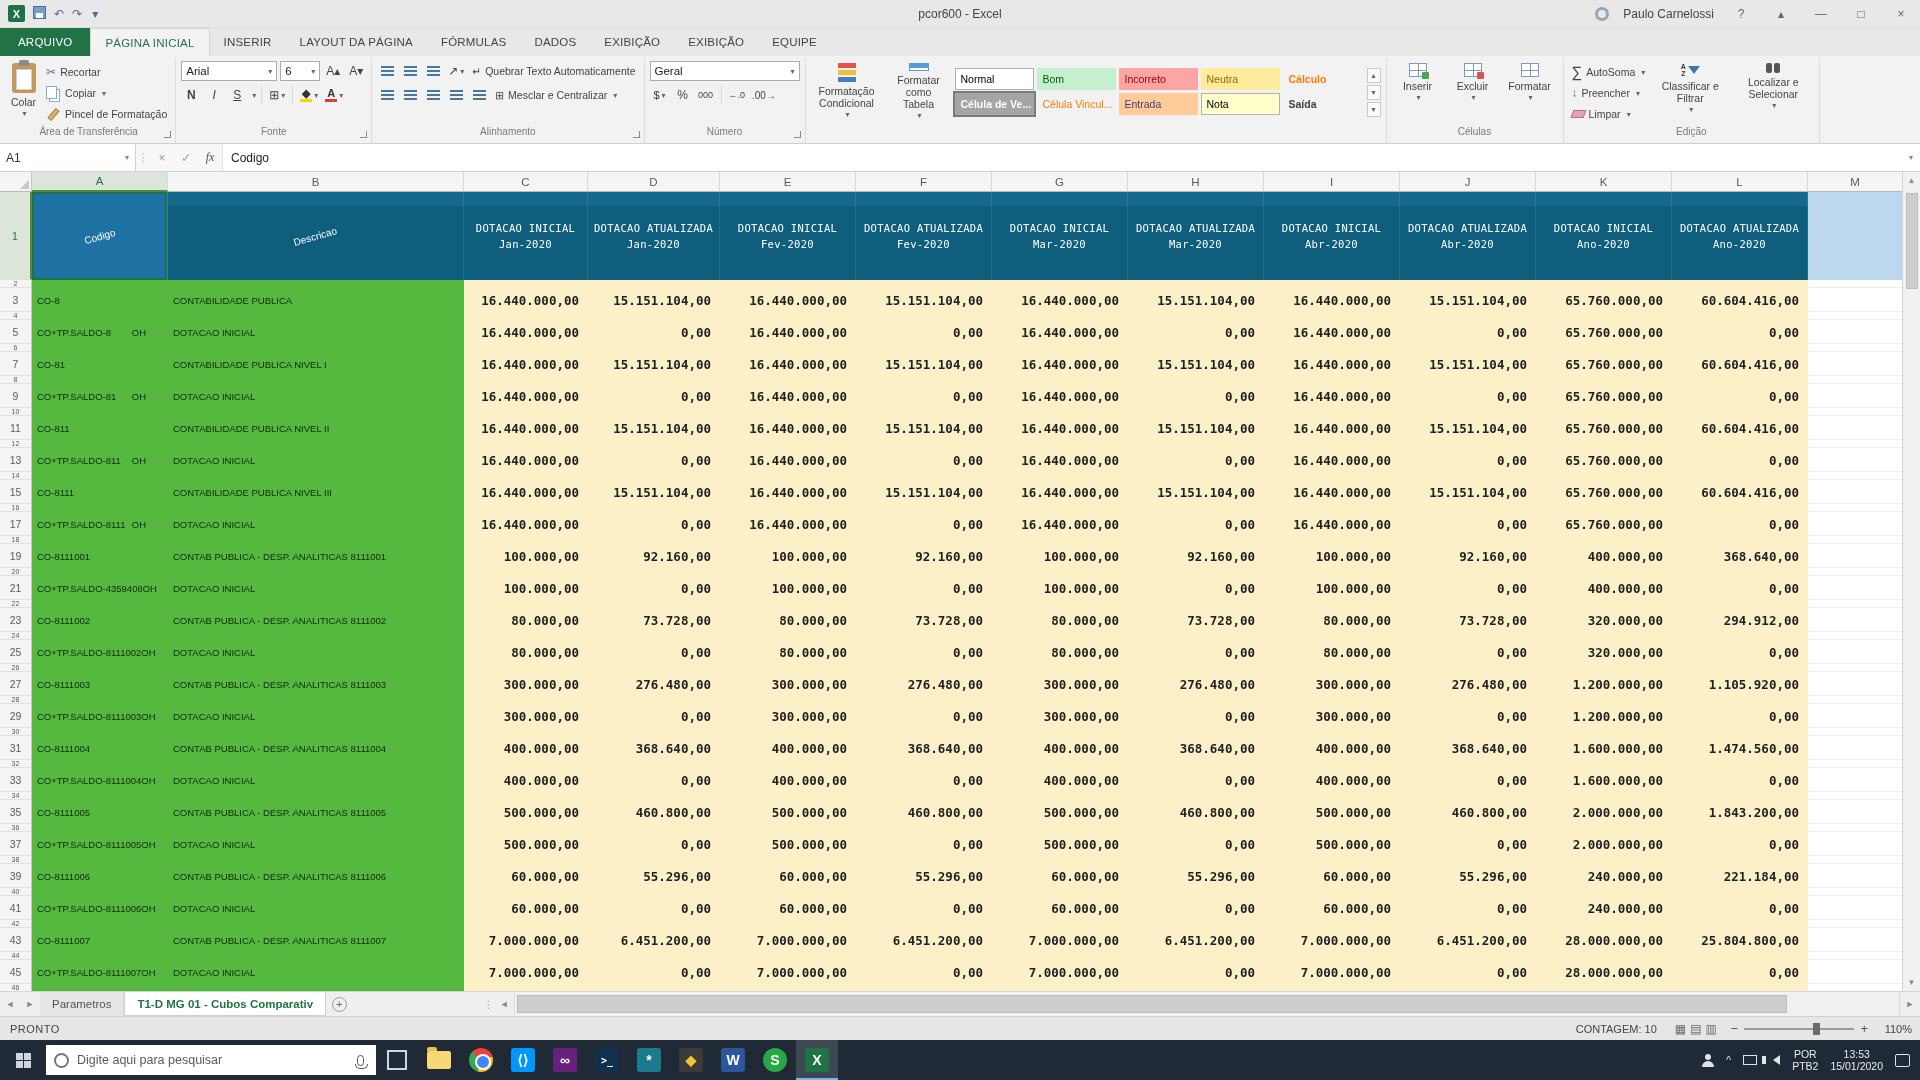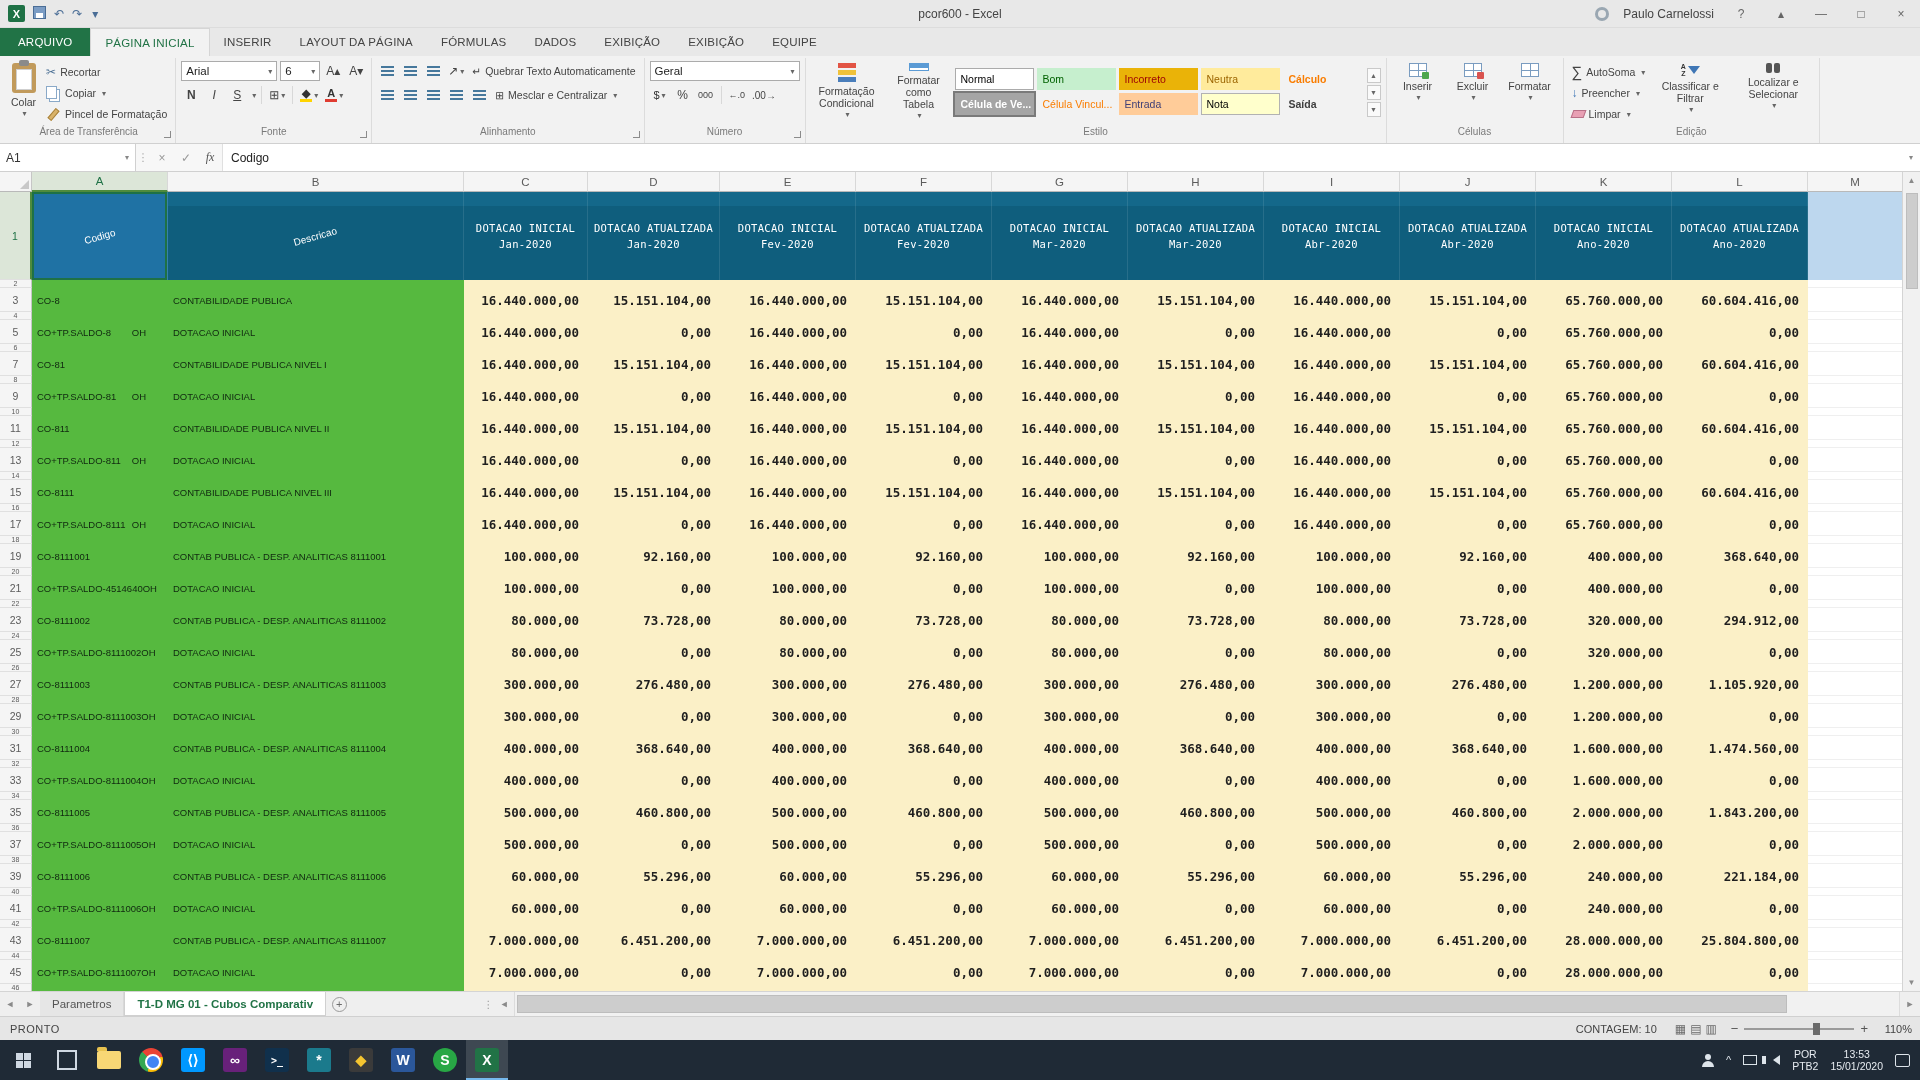--- a/index.html
+++ b/index.html
@@ -382,36 +382,35 @@
         <span class="dd">▾</span>
       </div>
       <div class="bigbtn" style="width:66px">
         <span class="ic-ftable"></span>
         <span class="lbl">Formatar como Tabela</span>
         <span class="dd">▾</span>
       </div>
       <div class="stylegal" id="style-gallery">
           <div class="stylecell" style="background: rgb(255, 255, 255); color: rgb(0, 0, 0); border: 1px solid rgb(171, 171, 171);">Normal</div>
           <div class="stylecell" style="background: rgb(198, 239, 206); color: rgb(0, 97, 0);">Bom</div>
-          <div class="stylecell" style="background: #eab308; color: rgb(156, 0, 6);">Incorreto</div>
+          <div class="stylecell" style="background: #fca5a5; color: rgb(156, 0, 6);">Incorreto</div>
           <div class="stylecell" style="background: rgb(255, 235, 156); color: rgb(156, 101, 0);">Neutra</div>
           <div class="stylecell" style="background: rgb(242, 242, 242); color: rgb(250, 125, 0); font-weight: bold;">Cálculo</div>
           <div class="stylecell selected" style="background: rgb(165, 165, 165); color: rgb(255, 255, 255); font-weight: bold;">Célula de Ve...</div>
           <div class="stylecell" style="background: rgb(242, 242, 242); color: rgb(250, 125, 0);">Célula Vincul...</div>
           <div class="stylecell" style="background: rgb(255, 204, 153); color: rgb(63, 63, 118);">Entrada</div>
           <div class="stylecell" style="background: rgb(255, 255, 204); color: rgb(0, 0, 0); border: 1px solid rgb(178, 178, 178);">Nota</div>
           <div class="stylecell" style="background: rgb(242, 242, 242); color: rgb(63, 63, 63); font-weight: bold;">Saída</div>
         </div>
       <div class="galarrows">
         <span>▲</span>
         <span>▼</span>
         <span>▼</span>
       </div>
     </div>
-    <div class="rgroup-label">Estilo</div>
   </div>
 
   <div class="rgroup">
     <div class="rgroup-body">
       <div class="bigbtn" style="width:52px">
         <span class="ic-cells ins"></span>
         <span class="lbl">Inserir</span>
         <span class="dd">▾</span>
       </div>
       <div class="bigbtn" style="width:52px">
@@ -875,21 +874,21 @@
         <div class="cell num" style="width: 136px;"></div>
         <div class="cell num" style="width: 136px;"></div>
         <div class="cell num" style="width: 136px;"></div>
         <div class="cell num" style="width: 136px;"></div>
         <div class="cell num" style="width: 136px;"></div>
         <div class="cell cm fill"></div>
       </div>
       <div class="grow drow">
         <div class="gut">21</div>
         <div class="cell ca">
-          <span class="code">CO+TP.SALDO-4514640</span>
+          <span class="code">CO+TP.SALDO-4359408</span>
           <span class="suf">OH</span>
         </div>
         <div class="cell cb">DOTACAO INICIAL</div>
         <div class="cell num" style="width: 124px;">100.000,00</div>
         <div class="cell num" style="width: 132px;">0,00</div>
         <div class="cell num" style="width: 136px;">100.000,00</div>
         <div class="cell num" style="width: 136px;">0,00</div>
         <div class="cell num" style="width: 136px;">100.000,00</div>
         <div class="cell num" style="width: 136px;">0,00</div>
         <div class="cell num" style="width: 136px;">100.000,00</div>
@@ -1376,20 +1375,25 @@
 
 <div class="taskbar">
   <div class="tb-start">
     <span class="winlogo">
         <i></i>
         <i></i>
         <i></i>
         <i></i>
       </span>
   </div>
+  <div class="tb-search">
+    <span class="ring"></span>
+    <span class="tb-search-text">Digite aqui para pesquisar</span>
+    <span class="mic"></span>
+  </div>
   <div class="tb-ico">
       <span class="taskview"></span>
     </div>
   <div class="tb-ico">
       <span class="folder"></span>
     </div>
   <div class="tb-ico">
       <span class="chrome"></span>
     </div>
   <div class="tb-ico">

